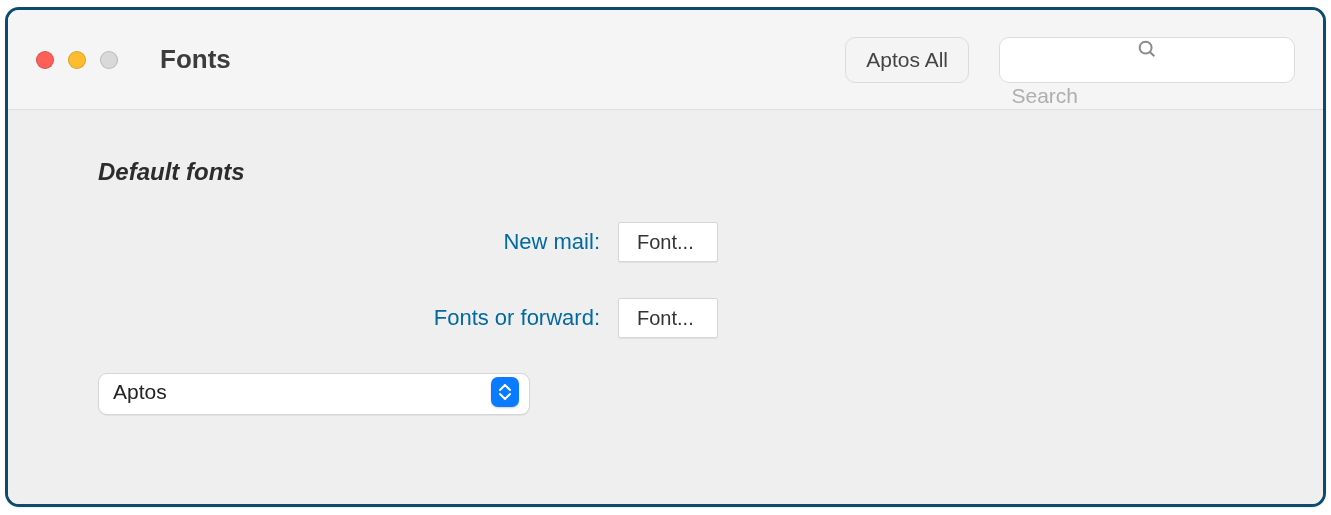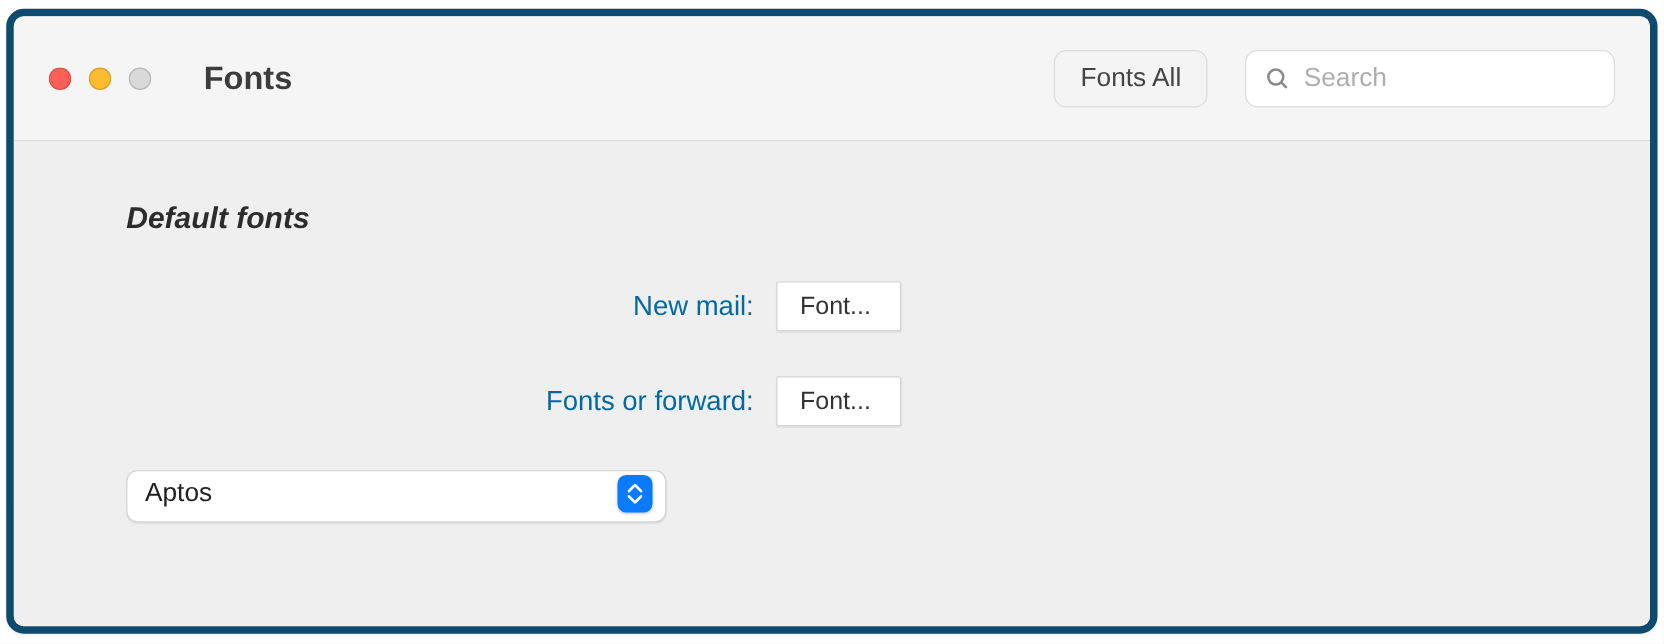--- a/index.html
+++ b/index.html
@@ -12,21 +12,21 @@
       background: #ffffff;
       width: 1331px;
       height: 515px;
       overflow: hidden;
     }
     .window {
       width: 1321px;
       height: 500px;
       margin: 7px auto;
       background: #efefef;
-      border: 6px solid #0c4a6e;
+      border: 3px solid #0c4a6e;
       border-radius: 14px;
       box-shadow: 0 1px 2px rgba(0,0,0,0.08);
       display: flex;
       flex-direction: column;
       overflow: hidden;
     }
     .titlebar {
       height: 100px;
       background: #f5f5f5;
       border-bottom: 1px solid #dedede;
@@ -74,21 +74,22 @@
     }
     .search-wrap {
       display: flex;
       align-items: center;
       width: 296px;
       height: 46px;
       background: #ffffff;
       border: 1px solid #dcdcdc;
       border-radius: 10px;
       padding: 0 14px;
-      gap: 10px;
+      gap: 24px;
+      flex-direction: column;
     }
     .search-icon-svg {
       width: 22px;
       height: 22px;
       flex: 0 0 auto;
       color: #8a8a8a;
     }
     .search-input {
       border: none;
       outline: none;
@@ -185,21 +186,21 @@
 <div class="window">
   <div class="titlebar">
     <div class="traffic-lights">
       <div class="traffic-light tl-close"></div>
       <div class="traffic-light tl-min"></div>
       <div class="traffic-light tl-max"></div>
     </div>
     <div class="title">Fonts</div>
     <div class="titlebar-spacer"></div>
     <button class="show-all-btn">
-      <span>Fonts All</span>
+      <span>Aptos All</span>
     </button>
     <div class="search-wrap">
       <svg class="search-icon-svg" viewBox="0 0 24 24" fill="none" stroke="currentColor" stroke-width="2.2">
         <circle cx="10.5" cy="10.5" r="6.5"></circle>
         <line x1="20" y1="20" x2="15.2" y2="15.2"></line>
       </svg>
       <input class="search-input" type="text" placeholder="Search" style="">
     </div>
   </div>
 

